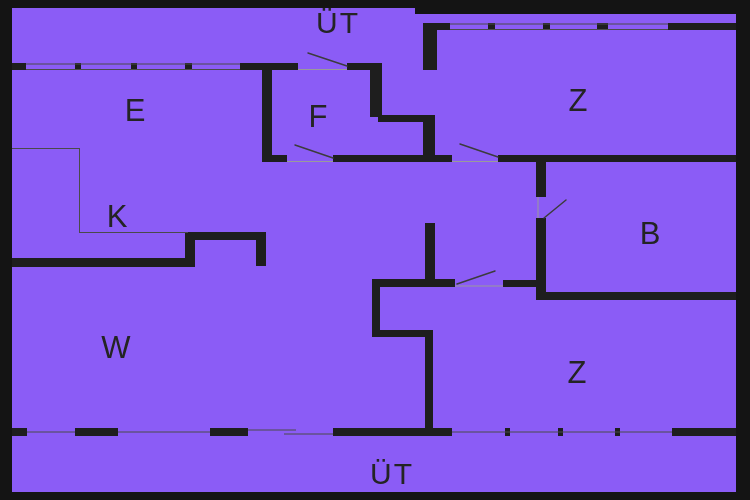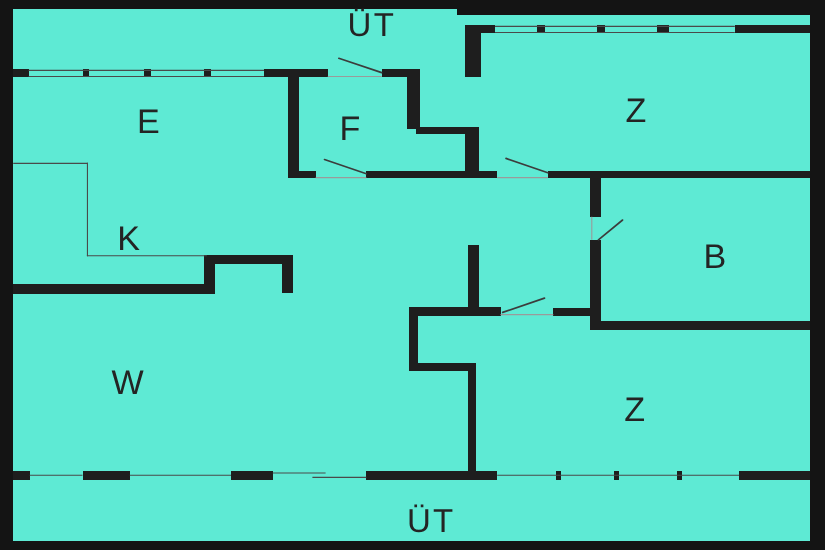--- a/index.html
+++ b/index.html
@@ -1,19 +1,19 @@
 <!DOCTYPE html>
 <html><head>
 <meta charset="utf-8">
 <style>
   html,body{margin:0;padding:0;background:#e9e9e7;}
   #stage{
     position:relative;
     width:750px;height:500px;
-    background:#5eead4;
+    background:#8b5cf6;
     overflow:hidden;
     font-family:"Liberation Sans", sans-serif;
   }
   svg{display:block;}
   .room-label{
     font-family:"Liberation Sans", sans-serif;
     fill:#242424;
     font-weight:400;
   }
 </style>

